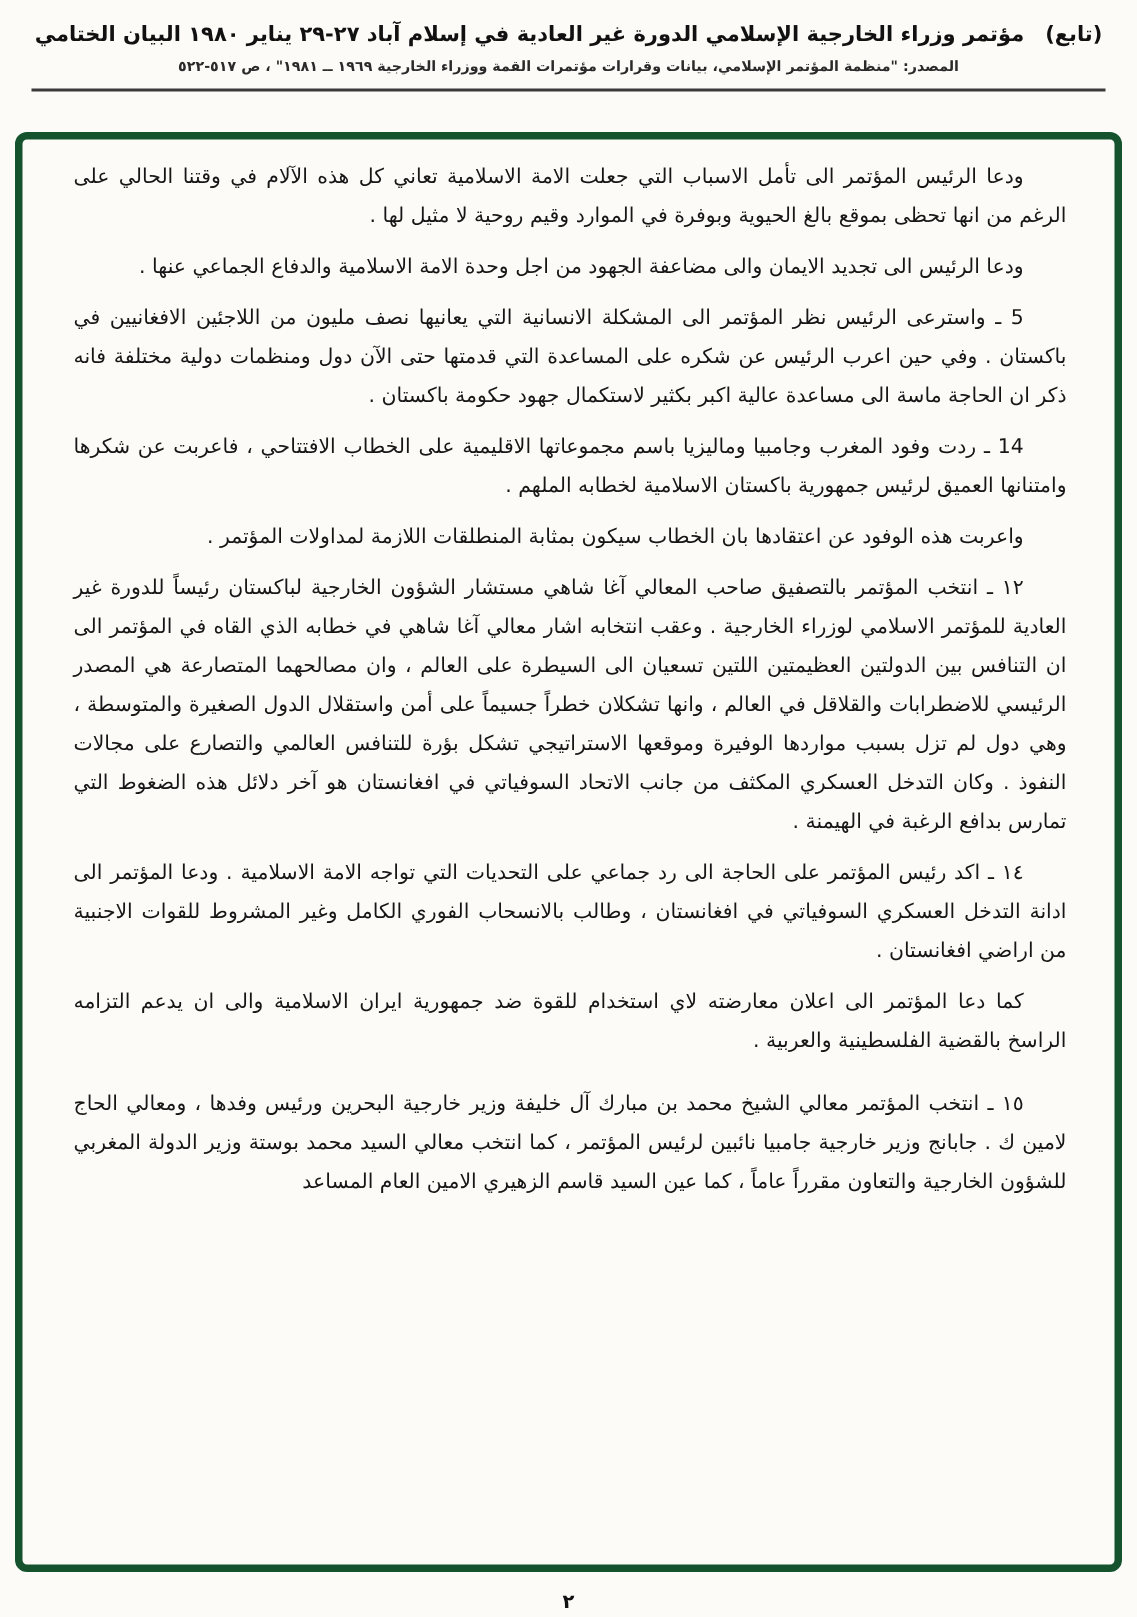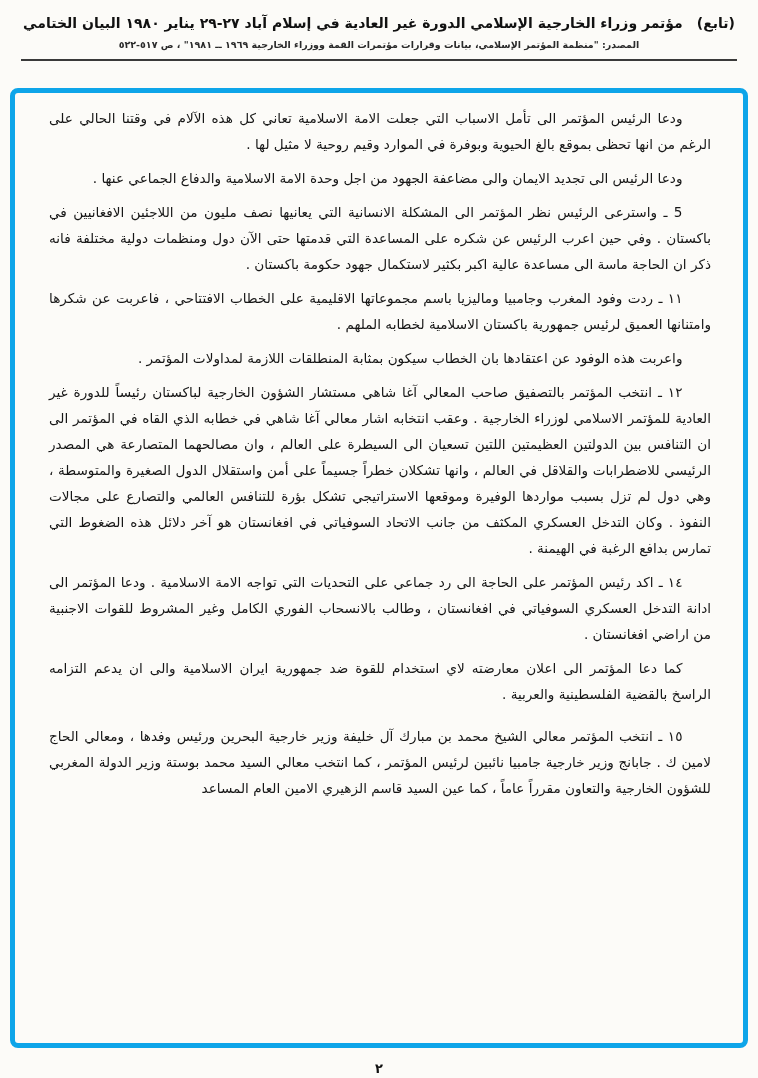--- a/index.html
+++ b/index.html
@@ -44,21 +44,21 @@
     width: 716px;
     margin: 9px auto 0 auto;
     border-top: 2px solid #3a3a3a;
   }
   .content-box {
     position: absolute;
     top: 88px;
     left: 10px;
     right: 10px;
     bottom: 30px;
-    border: 5px solid #0ea5e9;
+    border: 5px solid #14532d;
     border-radius: 8px;
     background: #fcfbf8;
     padding: 12px 32px 8px 34px;
   }
   .content {
     font-size: 13.6px;
     line-height: 26px;
     text-align: justify;
     color: #161616;
   }
@@ -90,21 +90,21 @@
     </div>
     <div class="source">المصدر: "منظمة المؤتمر الإسلامي، بيانات وقرارات مؤتمرات القمة ووزراء الخارجية ١٩٦٩ ــ ١٩٨١" ، ص ٥١٧-٥٢٢</div>
     <div class="rule"></div>
   </header>
 
   <div class="content-box">
     <div class="content">
       <p>ودعا الرئيس المؤتمر الى تأمل الاسباب التي جعلت الامة الاسلامية تعاني كل هذه الآلام في وقتنا الحالي على الرغم من انها تحظى بموقع بالغ الحيوية وبوفرة في الموارد وقيم روحية لا مثيل لها .</p>
       <p>ودعا الرئيس الى تجديد الايمان والى مضاعفة الجهود من اجل وحدة الامة الاسلامية والدفاع الجماعي عنها .</p>
       <p>5 ـ واسترعى الرئيس نظر المؤتمر الى المشكلة الانسانية التي يعانيها نصف مليون من اللاجئين الافغانيين في باكستان . وفي حين اعرب الرئيس عن شكره على المساعدة التي قدمتها حتى الآن دول ومنظمات دولية مختلفة فانه ذكر ان الحاجة ماسة الى مساعدة عالية اكبر بكثير لاستكمال جهود حكومة باكستان .</p>
-      <p>١١ ـ ردت وفود المغرب وجامبيا وماليزيا باسم مجموعاتها الاقليمية على الخطاب الافتتاحي ، فاعربت عن شكرها وامتنانها العميق لرئيس جمهورية باكستان الاسلامية لخطابه الملهم .</p>
+      <p>14 ـ ردت وفود المغرب وجامبيا وماليزيا باسم مجموعاتها الاقليمية على الخطاب الافتتاحي ، فاعربت عن شكرها وامتنانها العميق لرئيس جمهورية باكستان الاسلامية لخطابه الملهم .</p>
       <p>واعربت هذه الوفود عن اعتقادها بان الخطاب سيكون بمثابة المنطلقات اللازمة لمداولات المؤتمر .</p>
       <p>١٢ ـ انتخب المؤتمر بالتصفيق صاحب المعالي آغا شاهي مستشار الشؤون الخارجية لباكستان رئيساً للدورة غير العادية للمؤتمر الاسلامي لوزراء الخارجية . وعقب انتخابه اشار معالي آغا شاهي في خطابه الذي القاه في المؤتمر الى ان التنافس بين الدولتين العظيمتين اللتين تسعيان الى السيطرة على العالم ، وان مصالحهما المتصارعة هي المصدر الرئيسي للاضطرابات والقلاقل في العالم ، وانها تشكلان خطراً جسيماً على أمن واستقلال الدول الصغيرة والمتوسطة ، وهي دول لم تزل بسبب مواردها الوفيرة وموقعها الاستراتيجي تشكل بؤرة للتنافس العالمي والتصارع على مجالات النفوذ . وكان التدخل العسكري المكثف من جانب الاتحاد السوفياتي في افغانستان هو آخر دلائل هذه الضغوط التي تمارس بدافع الرغبة في الهيمنة .</p>
       <p>١٤ ـ اكد رئيس المؤتمر على الحاجة الى رد جماعي على التحديات التي تواجه الامة الاسلامية . ودعا المؤتمر الى ادانة التدخل العسكري السوفياتي في افغانستان ، وطالب بالانسحاب الفوري الكامل وغير المشروط للقوات الاجنبية من اراضي افغانستان .</p>
       <p>كما دعا المؤتمر الى اعلان معارضته لاي استخدام للقوة ضد جمهورية ايران الاسلامية والى ان يدعم التزامه الراسخ بالقضية الفلسطينية والعربية .</p>
       <p>١٥ ـ انتخب المؤتمر معالي الشيخ محمد بن مبارك آل خليفة وزير خارجية البحرين ورئيس وفدها ، ومعالي الحاج لامين ك . جابانج وزير خارجية جامبيا نائبين لرئيس المؤتمر ، كما انتخب معالي السيد محمد بوستة وزير الدولة المغربي للشؤون الخارجية والتعاون مقرراً عاماً ، كما عين السيد قاسم الزهيري الامين العام المساعد</p>
     </div>
   </div>
 
   <div class="page-number">٢</div>
 

